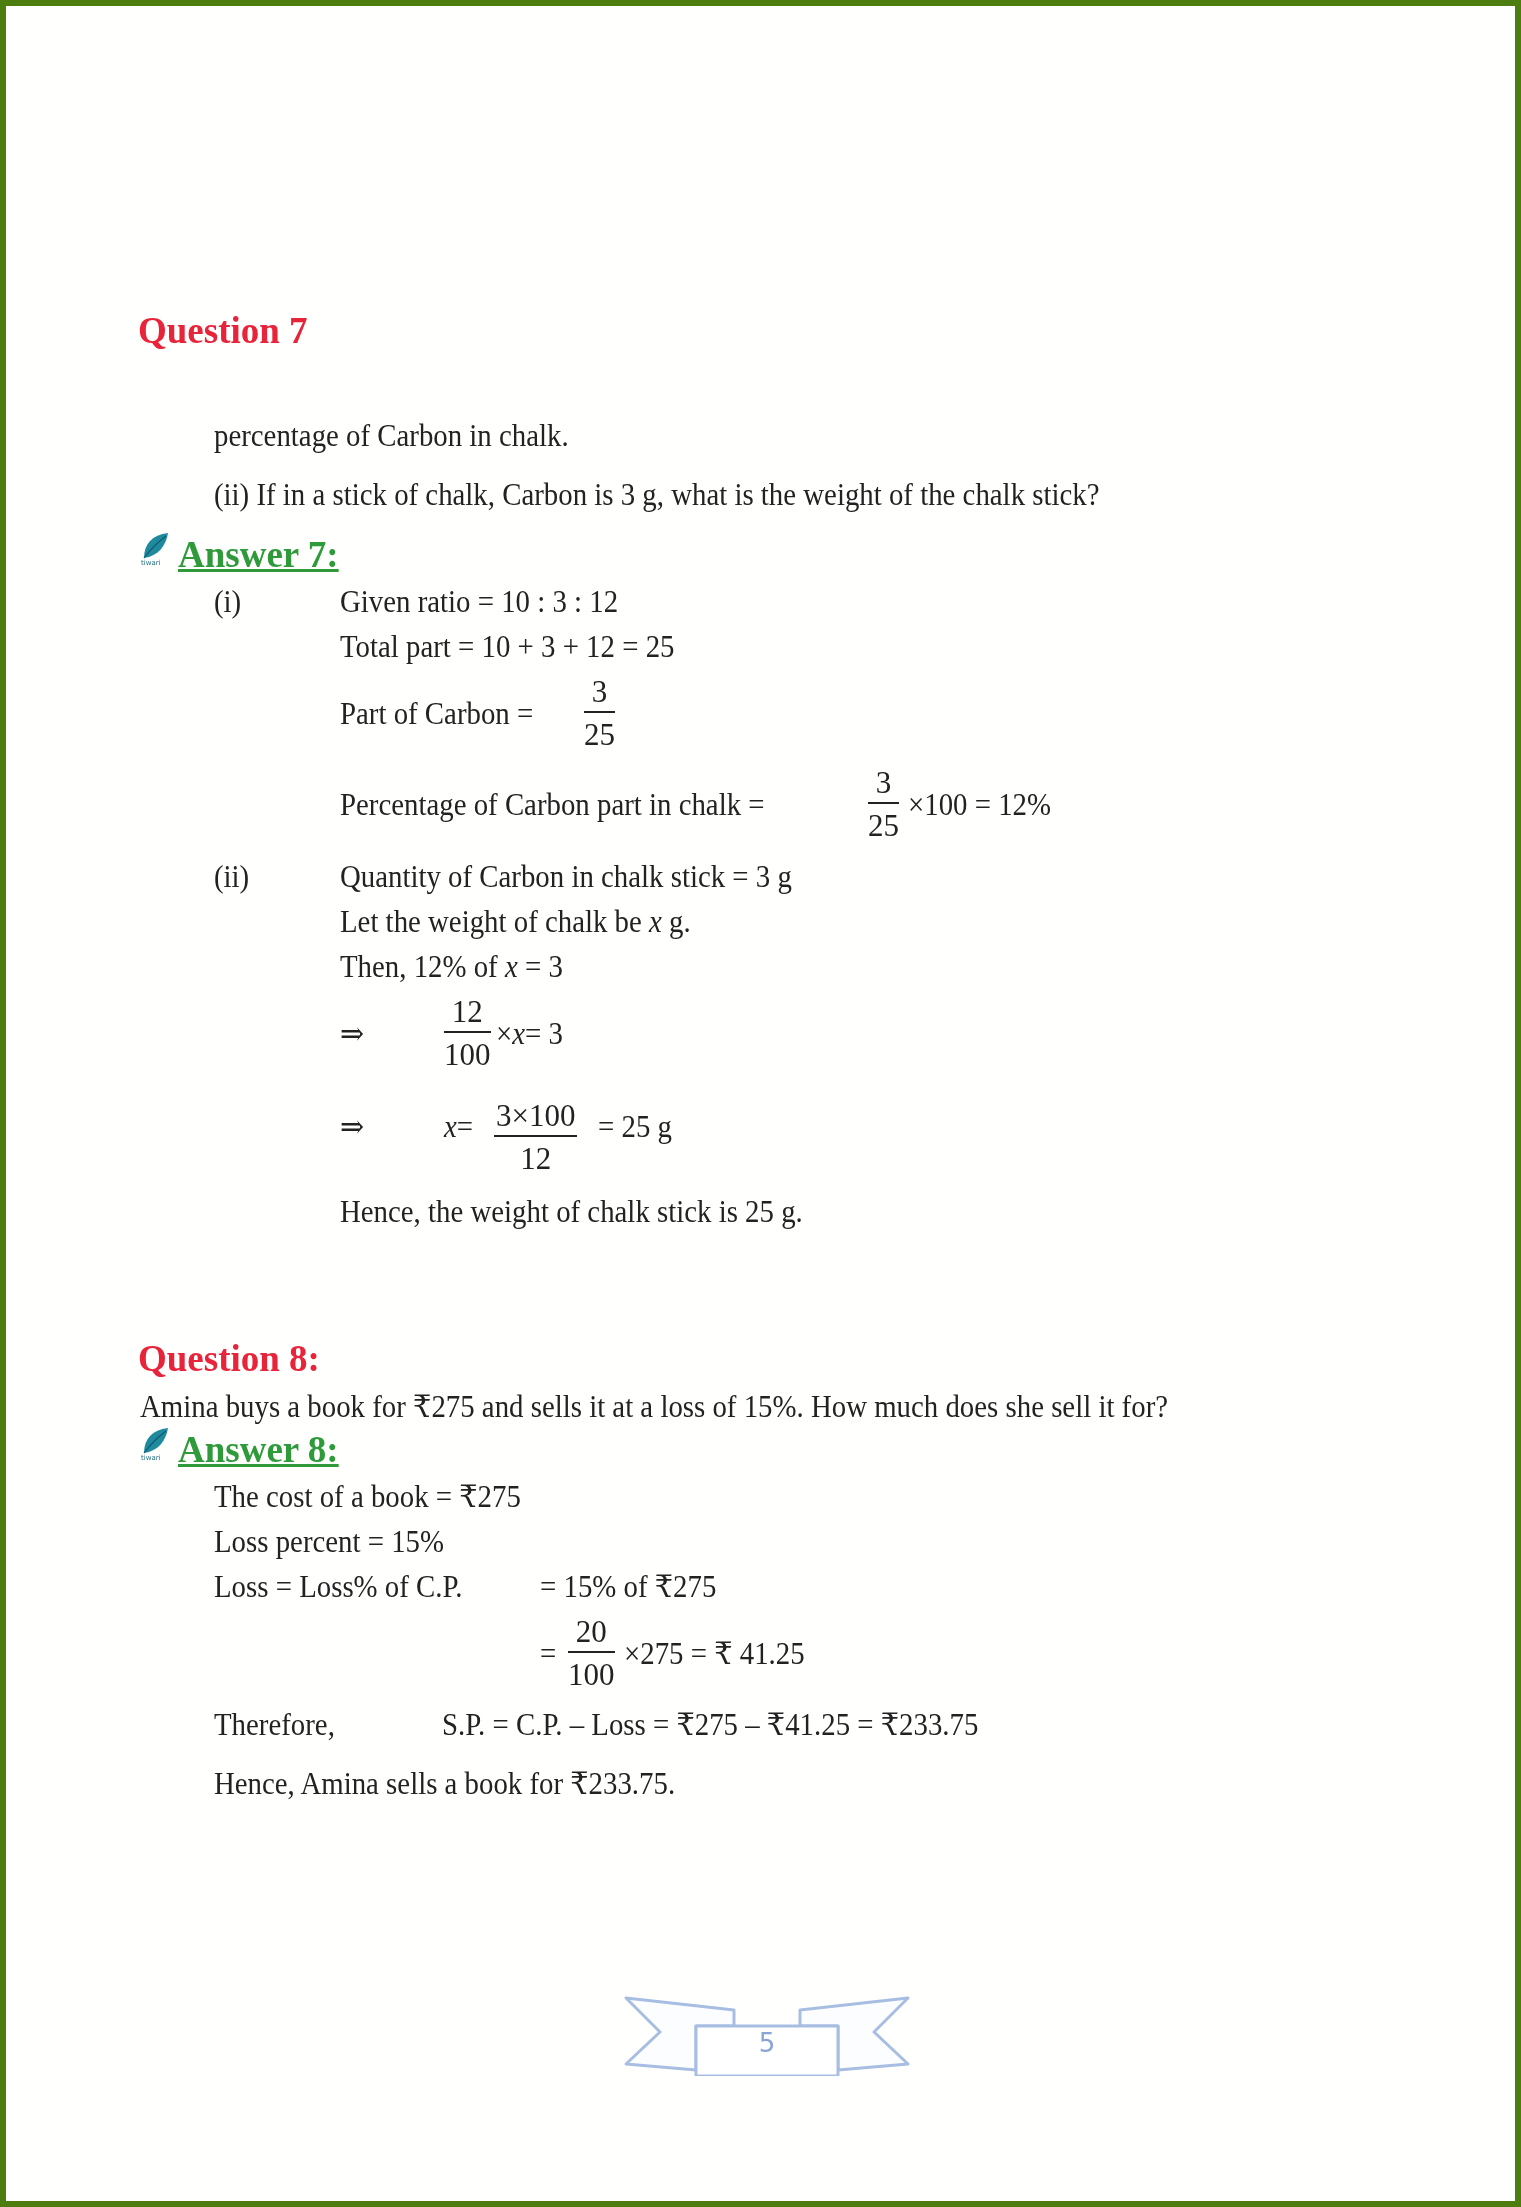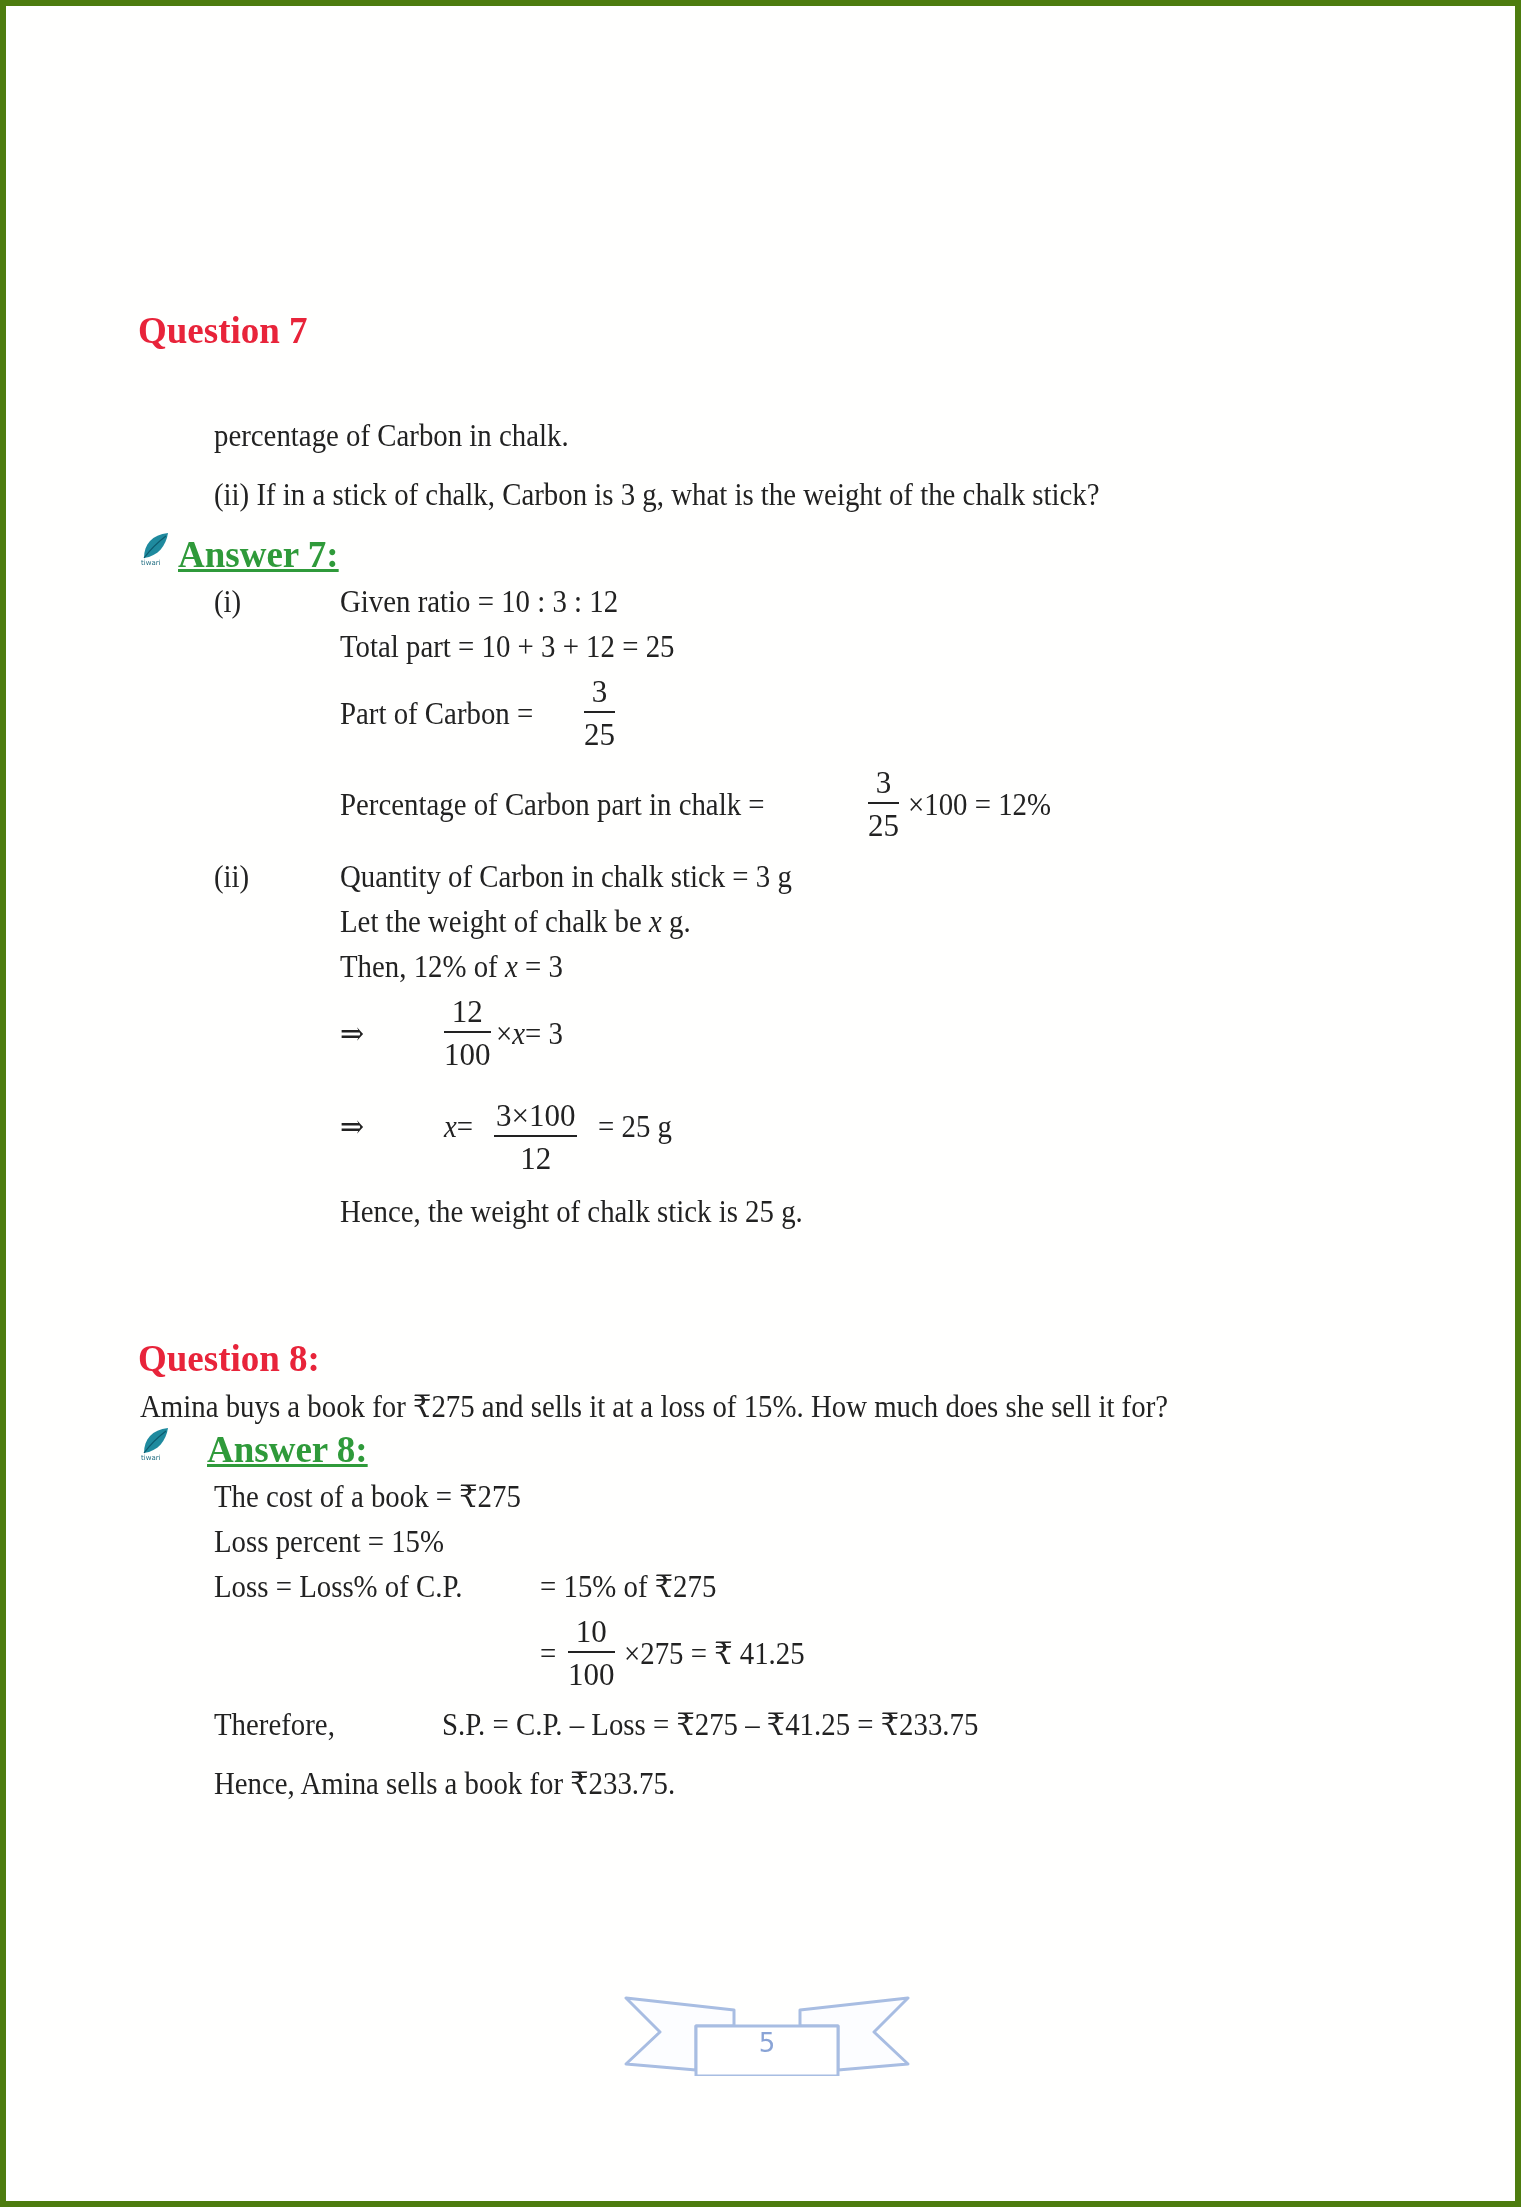--- a/index.html
+++ b/index.html
@@ -112,30 +112,30 @@
   <div class="t" style="left:334px; top:1190px;">Hence, the weight of chalk stick is 25 g.</div>
 
   <div class="heading-q" style="left:132px; top:1334px;">Question 8:</div>
   <div class="t" style="left:134px; top:1385px;">Amina buys a book for ₹275 and sells it at a loss of 15%. How much does she sell it for?</div>
 
   <svg class="logo" style="left:134px; top:1421px;" viewBox="0 0 30 34">
     <path d="M4 26 C4 12 12 3 28 1 C26 14 18 24 4 26 Z" fill="#1f8a9e"></path>
     <path d="M4 26 C10 18 18 10 26 4" stroke="#0d5b6e" stroke-width="1.2" fill="none"></path>
     <text x="1" y="33" font-size="7" fill="#1f6c80" font-family="DejaVu Sans, sans-serif">tiwari</text>
   </svg>
-  <div class="heading-a" style="left:172px; top:1425px;margin-left:29px;">Answer 8:</div>
+  <div class="heading-a" style="left:172px; top:1425px;">Answer 8:</div>
 
   <div class="t" style="left:208px; top:1475px;">The cost of a book = ₹275</div>
   <div class="t" style="left:208px; top:1520px;">Loss percent = 15%</div>
   <div class="t" style="left:208px; top:1565px;">Loss = Loss% of C.P.</div>
   <div class="t" style="left:534px; top:1565px;">= 15% of ₹275</div>
 
   <div class="t" style="left:534px; top:1632px;">=</div>
   <div class="frac" style="left:562px; top:1610px;">
-    <span class="num">10</span>
+    <span class="num">20</span>
     <span class="den">100</span>
   </div>
   <div class="t" style="left:618px; top:1632px;">×275 = ₹ 41.25</div>
 
   <div class="t" style="left:208px; top:1703px;">Therefore,</div>
   <div class="t" style="left:436px; top:1703px;">S.P. = C.P. – Loss = ₹275 – ₹41.25 = ₹233.75</div>
 
   <div class="t" style="left:208px; top:1762px;">Hence, Amina sells a book for ₹233.75.</div>
 
   <svg class="ribbon" viewBox="0 0 286 80">

